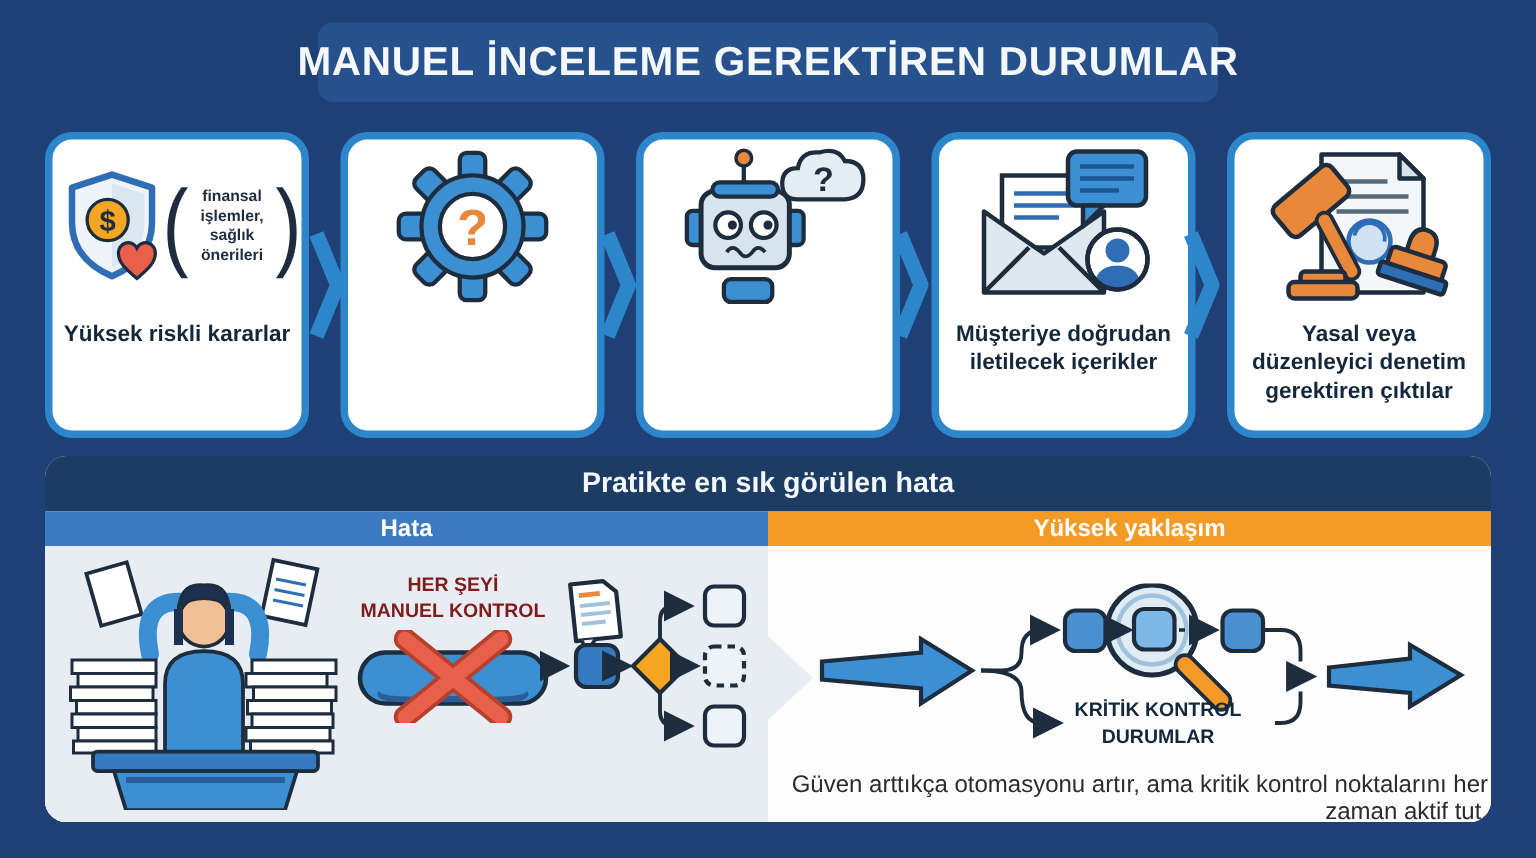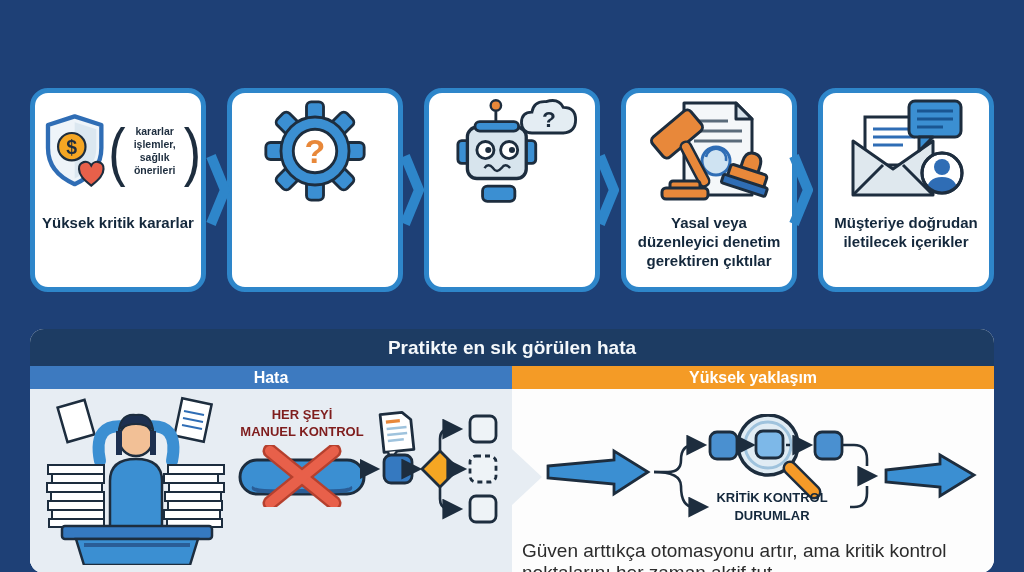--- a/index.html
+++ b/index.html
@@ -16,60 +16,63 @@
     display:flex;flex-direction:column;align-items:center;}
   .card-icon-area{height:116px;display:flex;align-items:center;justify-content:center;width:100%;}
   .card-label{flex:1;display:flex;align-items:flex-start;justify-content:center;text-align:center;
     font-size:15px;font-weight:700;color:#14283c;line-height:1.28;padding:4px 7px 0 7px;}
   .chevron{top:150px;width:24px;height:80px;}
   .note-wrap{display:flex;align-items:center;margin-left:-6px;}
   .paren{font-size:52px;font-weight:400;color:#1d2d3e;transform:scaleY(1.25);line-height:1;}
   .note-text{width:58px;text-align:center;font-size:10.5px;font-weight:700;color:#1d2d3e;line-height:1.25;}
   
   .panel{left:30px;top:304px;width:964px;height:244px;border-radius:14px;overflow:hidden;background:#ffffff;
-    display:flex;flex-direction:column;margin-top:25px;}
+    display:flex;flex-direction:column;}
   .panel-header{height:37px;background:#1d3c63;color:#f4f8fb;font-size:19px;font-weight:700;
     display:flex;align-items:center;justify-content:center;flex:0 0 auto;}
   .panel-tabs{height:23px;display:flex;flex:0 0 auto;}
   .tab{width:50%;display:flex;align-items:center;justify-content:center;color:#ffffff;font-size:16px;font-weight:700;}
   .tab-wrong{background:#3d7ac0;}
   .tab-correct{background:#f49b26;}
   .panel-content{position:relative;flex:1;background:#fdfdfd;}
   .wrong-bg{left:0;top:0;width:482px;height:100%;background:#e7edf3;}
   .wrong-point{left:482px;top:60px;width:0;height:0;border-top:28px solid transparent;
     border-bottom:28px solid transparent;border-left:30px solid #e7edf3;}
   .pre{white-space:pre-line;}
   .wrong-text{width:140px;text-align:center;font-size:13px;font-weight:700;color:#7f1d1d;line-height:1.3;}
   .kritik-label{width:170px;text-align:center;font-size:13px;font-weight:700;color:#14283c;line-height:1.35;}
-  .caption{left:492px;top:151px;width:470px;text-align:left;font-size:19px;color:#2c2c2c;}
+  .caption{left:492px;top:151px;width:470px;text-align:right;font-size:16px;color:#2c2c2c;}
 </style>
 </head>
 <body>
 
 <div id="canvas">
 
+  <div class="abs title-banner">
+    <div class="title-text">MANUEL İNCELEME GEREKTİREN DURUMLAR</div>
+  </div>
 
   <div class="abs cards-row">
 
     <div class="card">
       <div class="card-icon-area">
         <svg width="92" height="104" viewBox="0 0 110 112">
           <path d="M55,8 L92,20 V52 Q92,86 55,102 Q18,86 18,52 V20 Z" fill="#eef4f9" stroke="#2f6db5" stroke-width="6" stroke-linejoin="round"></path>
           <path d="M55,16 L85,26 V52 Q85,80 55,94 Z" fill="#dbe7f0"></path>
           <circle cx="51" cy="50" r="19" fill="#f5a623" stroke="#1d2d3e" stroke-width="3"></circle>
           <text x="51" y="60" text-anchor="middle" font-size="27" font-weight="bold" fill="#1d2d3e">$</text>
           <path d="M78,104 c-11,-9 -17,-15 -17,-23 a9,9 0 0 1 17,-5 a9,9 0 0 1 17,5 c0,8 -6,14 -17,23 z" fill="#e8604a" stroke="#1d2d3e" stroke-width="3"></path>
         </svg>
         <div class="note-wrap">
           <span class="paren">(</span>
-          <div class="note-text">kararlar işlemler, sağlık önerileri</div>
+          <div class="note-text">finansal işlemler, sağlık önerileri</div>
           <span class="paren">)</span>
         </div>
       </div>
-      <div class="card-label">Yüksek kritik kararlar</div>
+      <div class="card-label">Yüksek riskli kararlar</div>
     </div>
 
     <div class="card">
       <div class="card-icon-area">
         <svg width="104" height="104" viewBox="0 0 110 110">
           <g fill="#3b8fd2" stroke="#1d2d3e" stroke-width="3">
             <rect x="46" y="3" width="18" height="22" rx="5"></rect>
             <rect x="46" y="3" width="18" height="22" rx="5" transform="rotate(45 55 55)"></rect>
             <rect x="46" y="3" width="18" height="22" rx="5" transform="rotate(90 55 55)"></rect>
             <rect x="46" y="3" width="18" height="22" rx="5" transform="rotate(135 55 55)"></rect>
@@ -103,20 +106,56 @@
           <circle cx="50" cy="58" r="3.2" fill="#1d2d3e"></circle>
           <circle cx="72" cy="58" r="9" fill="#ffffff" stroke="#1d2d3e" stroke-width="3"></circle>
           <circle cx="75" cy="58" r="3.2" fill="#1d2d3e"></circle>
           <path d="M46,77 q4,-6 9,0 q4,6 9,0 q4,-6 9,0" fill="none" stroke="#1d2d3e" stroke-width="2.6"></path>
         </svg>
       </div>
     </div>
 
     <div class="card">
       <div class="card-icon-area">
+        <svg width="126" height="104" viewBox="0 0 126 104">
+          <rect x="22" y="18" width="58" height="48" fill="#ffffff" stroke="#1d2d3e" stroke-width="3"></rect>
+          <g stroke="#2f6db5" stroke-width="3">
+            <line x1="30" y1="30" x2="72" y2="30"></line>
+              <line x1="30" y1="38" x2="72" y2="38"></line>
+              <line x1="30" y1="46" x2="60" y2="46"></line>
+          </g>
+          <path d="M10,42 L50,70 L90,42 L90,96 L10,96 Z" fill="#dfe8ee" stroke="#1d2d3e" stroke-width="3" stroke-linejoin="round"></path>
+          <path d="M10,96 L40,66 M90,96 L60,66" fill="none" stroke="#1d2d3e" stroke-width="3"></path>
+          <g>
+            <rect x="66" y="2" width="52" height="36" rx="6" fill="#3b8fd2" stroke="#1d2d3e" stroke-width="3"></rect>
+            <path d="M76,38 L76,52 L90,38 Z" fill="#3b8fd2" stroke="#1d2d3e" stroke-width="3" stroke-linejoin="round"></path>
+            <g stroke="#1a5692" stroke-width="3">
+                <line x1="74" y1="12" x2="110" y2="12"></line>
+                <line x1="74" y1="20" x2="110" y2="20"></line>
+                <line x1="74" y1="28" x2="100" y2="28"></line>
+              </g>
+          </g>
+          <g>
+            <clipPath id="avclip">
+                <circle cx="99" cy="74" r="20"></circle>
+              </clipPath>
+            <circle cx="99" cy="74" r="20" fill="#ffffff" stroke="#1d2d3e" stroke-width="3"></circle>
+            <g clip-path="url(#avclip)">
+              <circle cx="99" cy="68" r="8" fill="#2f6db5"></circle>
+              <path d="M83,96 Q83,78 99,78 Q115,78 115,96 Z" fill="#2f6db5"></path>
+            </g>
+            <circle cx="99" cy="74" r="20" fill="none" stroke="#1d2d3e" stroke-width="3"></circle>
+          </g>
+        </svg>
+      </div>
+      <div class="card-label">Müşteriye doğrudan iletilecek içerikler</div>
+    </div>
+
+    <div class="card">
+      <div class="card-icon-area">
         <svg width="130" height="108" viewBox="0 0 130 108">
           <g>
             <path d="M40,6 H92 L108,22 V98 H40 Z" fill="#f4f7f9" stroke="#1d2d3e" stroke-width="3" stroke-linejoin="round"></path>
             <path d="M92,6 L92,22 L108,22 Z" fill="#d7e2ea" stroke="#1d2d3e" stroke-width="3" stroke-linejoin="round"></path>
             <g stroke="#5a6b7a" stroke-width="3">
                 <line x1="50" y1="24" x2="84" y2="24"></line>
                 <line x1="50" y1="34" x2="98" y2="34"></line>
                 <line x1="50" y1="44" x2="98" y2="44"></line>
               </g>
             <circle cx="72" cy="64" r="14" fill="#cfe3f2" stroke="#2f6db5" stroke-width="3"></circle>
@@ -130,56 +169,20 @@
           <g>
             <rect x="8" y="24" width="50" height="26" rx="5" fill="#e8883a" stroke="#1d2d3e" stroke-width="3" transform="rotate(-40 33 37)"></rect>
             <line x1="42" y1="50" x2="60" y2="84" stroke="#1d2d3e" stroke-width="13" stroke-linecap="round"></line>
             <line x1="42" y1="50" x2="60" y2="84" stroke="#e8883a" stroke-width="8" stroke-linecap="round"></line>
             <rect x="26" y="84" width="30" height="9" rx="3" fill="#e8883a" stroke="#1d2d3e" stroke-width="3"></rect>
             <rect x="18" y="91" width="46" height="11" rx="4" fill="#e8883a" stroke="#1d2d3e" stroke-width="3"></rect>
           </g>
         </svg>
       </div>
       <div class="card-label">Yasal veya düzenleyici denetim gerektiren çıktılar</div>
-    </div>
-
-    <div class="card">
-      <div class="card-icon-area">
-        <svg width="126" height="104" viewBox="0 0 126 104">
-          <rect x="22" y="18" width="58" height="48" fill="#ffffff" stroke="#1d2d3e" stroke-width="3"></rect>
-          <g stroke="#2f6db5" stroke-width="3">
-            <line x1="30" y1="30" x2="72" y2="30"></line>
-              <line x1="30" y1="38" x2="72" y2="38"></line>
-              <line x1="30" y1="46" x2="60" y2="46"></line>
-          </g>
-          <path d="M10,42 L50,70 L90,42 L90,96 L10,96 Z" fill="#dfe8ee" stroke="#1d2d3e" stroke-width="3" stroke-linejoin="round"></path>
-          <path d="M10,96 L40,66 M90,96 L60,66" fill="none" stroke="#1d2d3e" stroke-width="3"></path>
-          <g>
-            <rect x="66" y="2" width="52" height="36" rx="6" fill="#3b8fd2" stroke="#1d2d3e" stroke-width="3"></rect>
-            <path d="M76,38 L76,52 L90,38 Z" fill="#3b8fd2" stroke="#1d2d3e" stroke-width="3" stroke-linejoin="round"></path>
-            <g stroke="#1a5692" stroke-width="3">
-                <line x1="74" y1="12" x2="110" y2="12"></line>
-                <line x1="74" y1="20" x2="110" y2="20"></line>
-                <line x1="74" y1="28" x2="100" y2="28"></line>
-              </g>
-          </g>
-          <g>
-            <clipPath id="avclip">
-                <circle cx="99" cy="74" r="20"></circle>
-              </clipPath>
-            <circle cx="99" cy="74" r="20" fill="#ffffff" stroke="#1d2d3e" stroke-width="3"></circle>
-            <g clip-path="url(#avclip)">
-              <circle cx="99" cy="68" r="8" fill="#2f6db5"></circle>
-              <path d="M83,96 Q83,78 99,78 Q115,78 115,96 Z" fill="#2f6db5"></path>
-            </g>
-            <circle cx="99" cy="74" r="20" fill="none" stroke="#1d2d3e" stroke-width="3"></circle>
-          </g>
-        </svg>
-      </div>
-      <div class="card-label">Müşteriye doğrudan iletilecek içerikler</div>
     </div>
   </div>
 
   <svg class="abs chevron" style="left:206px" viewBox="0 0 24 80">
       <polyline points="5,6 19,40 5,74" fill="none" stroke="#2e86ca" stroke-width="10"></polyline>
     </svg>
   <svg class="abs chevron" style="left:400px" viewBox="0 0 24 80">
       <polyline points="5,6 19,40 5,74" fill="none" stroke="#2e86ca" stroke-width="10"></polyline>
     </svg>
   <svg class="abs chevron" style="left:595px" viewBox="0 0 24 80">

